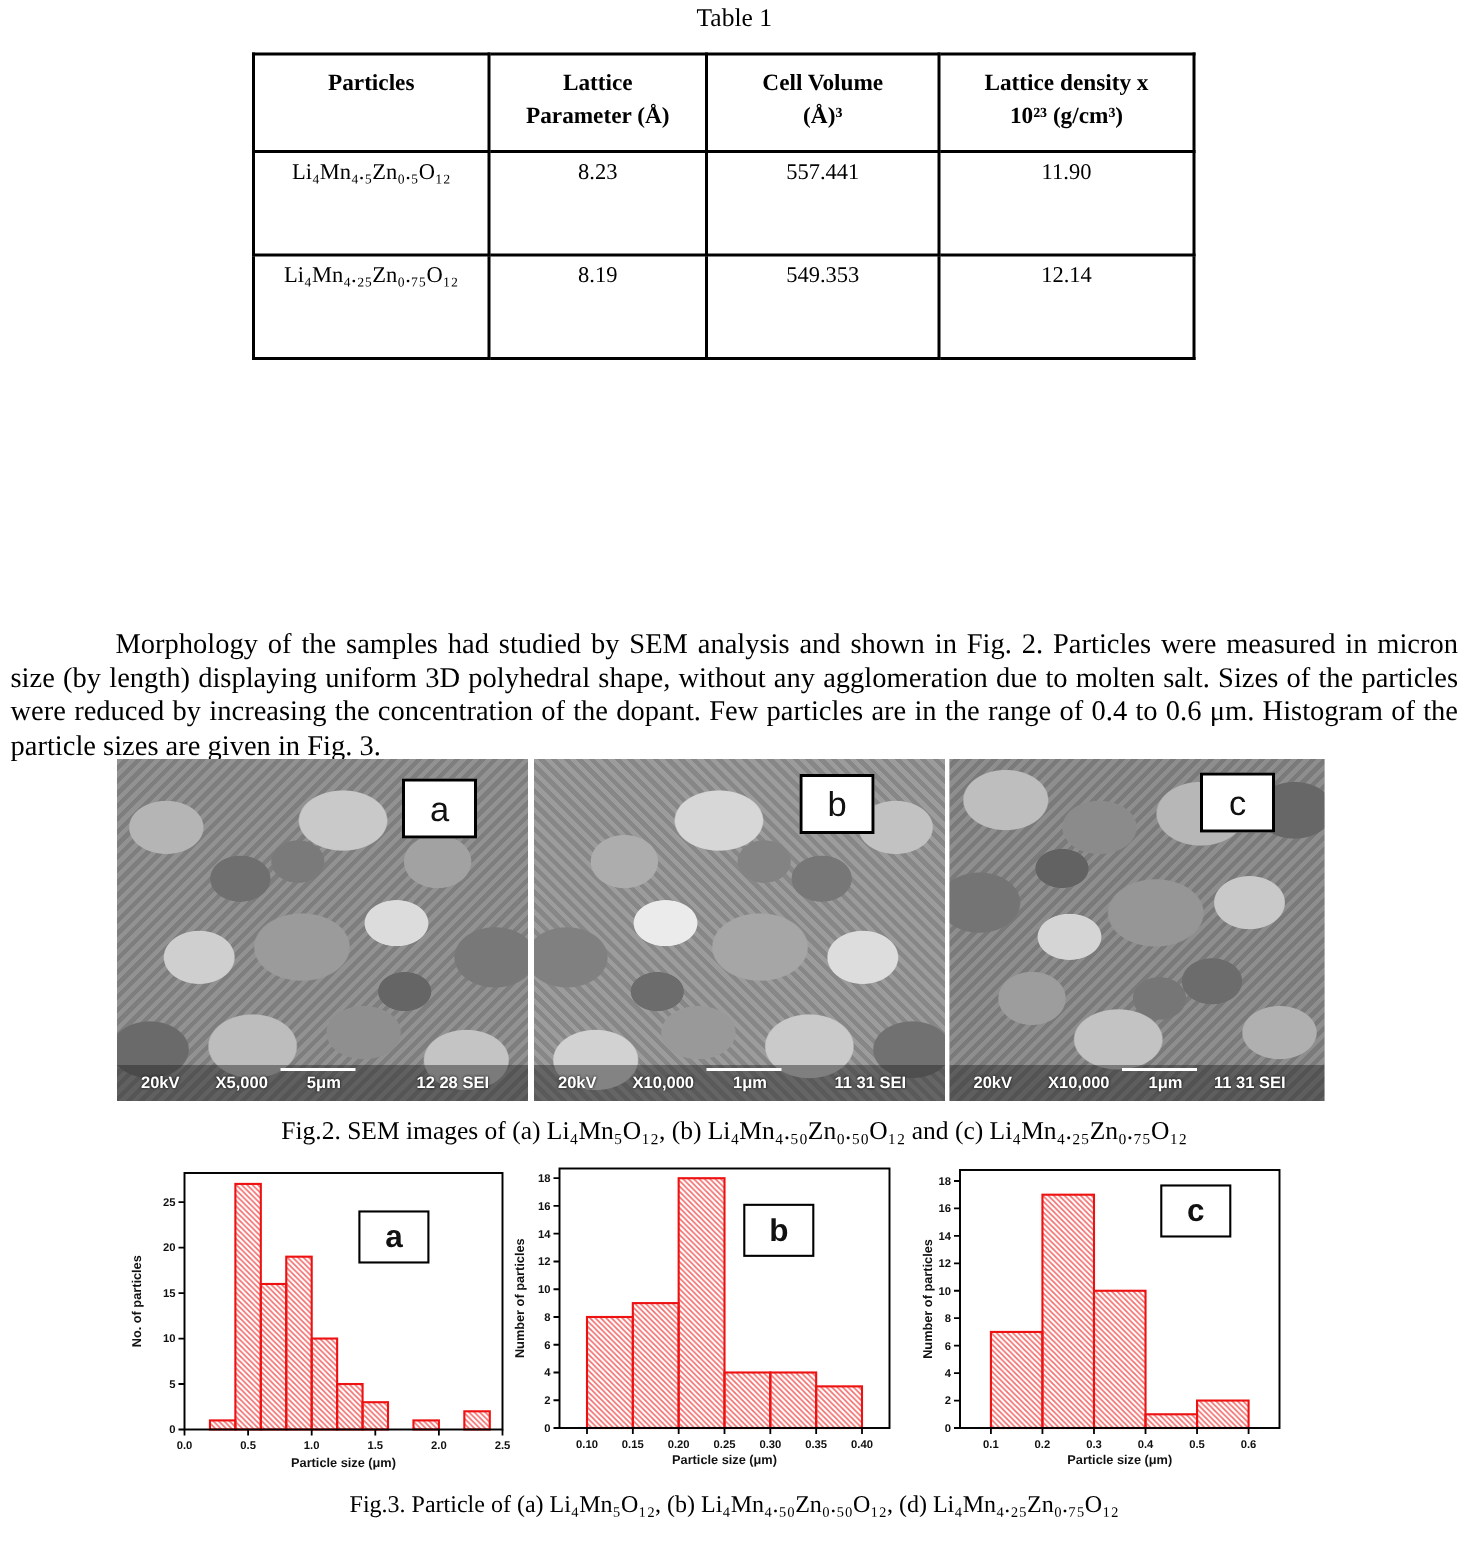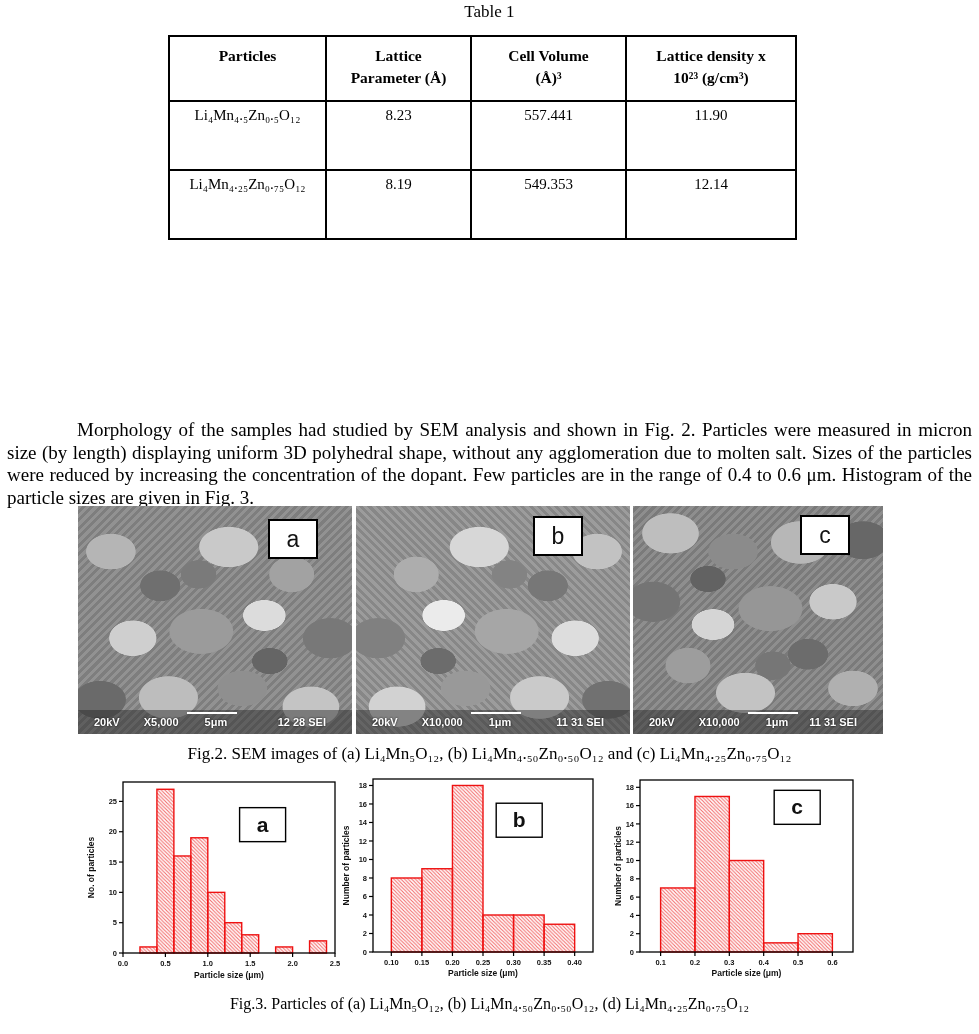--- a/index.html
+++ b/index.html
@@ -335,13 +335,13 @@
       <text x="186.03225806451613" y="190" text-anchor="middle" font-size="7.5" font-family="&quot;Liberation Sans&quot;,&quot;DejaVu Sans&quot;,sans-serif" font-weight="bold" fill="#111">0.5</text>
       <line x1="220.3870967741935" x2="220.3870967741935" y1="177" y2="181" stroke="#000" stroke-width="1.2"></line>
       <text x="220.3870967741935" y="190" text-anchor="middle" font-size="7.5" font-family="&quot;Liberation Sans&quot;,&quot;DejaVu Sans&quot;,sans-serif" font-weight="bold" fill="#111">0.6</text>
       <text x="134.5" y="201" text-anchor="middle" font-size="8.5" font-family="&quot;Liberation Sans&quot;,&quot;DejaVu Sans&quot;,sans-serif" font-weight="bold" fill="#111">Particle size (μm)</text>
       <text x="9" y="91" text-anchor="middle" font-size="8.5" font-family="&quot;Liberation Sans&quot;,&quot;DejaVu Sans&quot;,sans-serif" font-weight="bold" fill="#111" transform="rotate(-90 9 91)">Number of particles</text>
       <rect x="162.19" y="15.32" width="46" height="34" fill="#fff" stroke="#000" stroke-width="1.4"></rect>
       <text x="185.19" y="39.32" text-anchor="middle" font-size="21" font-weight="bold" font-family="&quot;Liberation Sans&quot;,&quot;DejaVu Sans&quot;,sans-serif" fill="#111">c</text>
     </svg>
 </div>
 
-<div class="abs" id="fig3-caption">Fig.3. Particles of (a) Li₄Mn₅O₁₂, (b) Li₄Mn₄.₅₀Zn₀.₅₀O₁₂, (d) Li₄Mn₄.₂₅Zn₀.₇₅O₁₂</div>
+<div class="abs" id="fig3-caption">Fig.3. Particle of (a) Li₄Mn₅O₁₂, (b) Li₄Mn₄.₅₀Zn₀.₅₀O₁₂, (d) Li₄Mn₄.₂₅Zn₀.₇₅O₁₂</div>
 
 </body></html>

